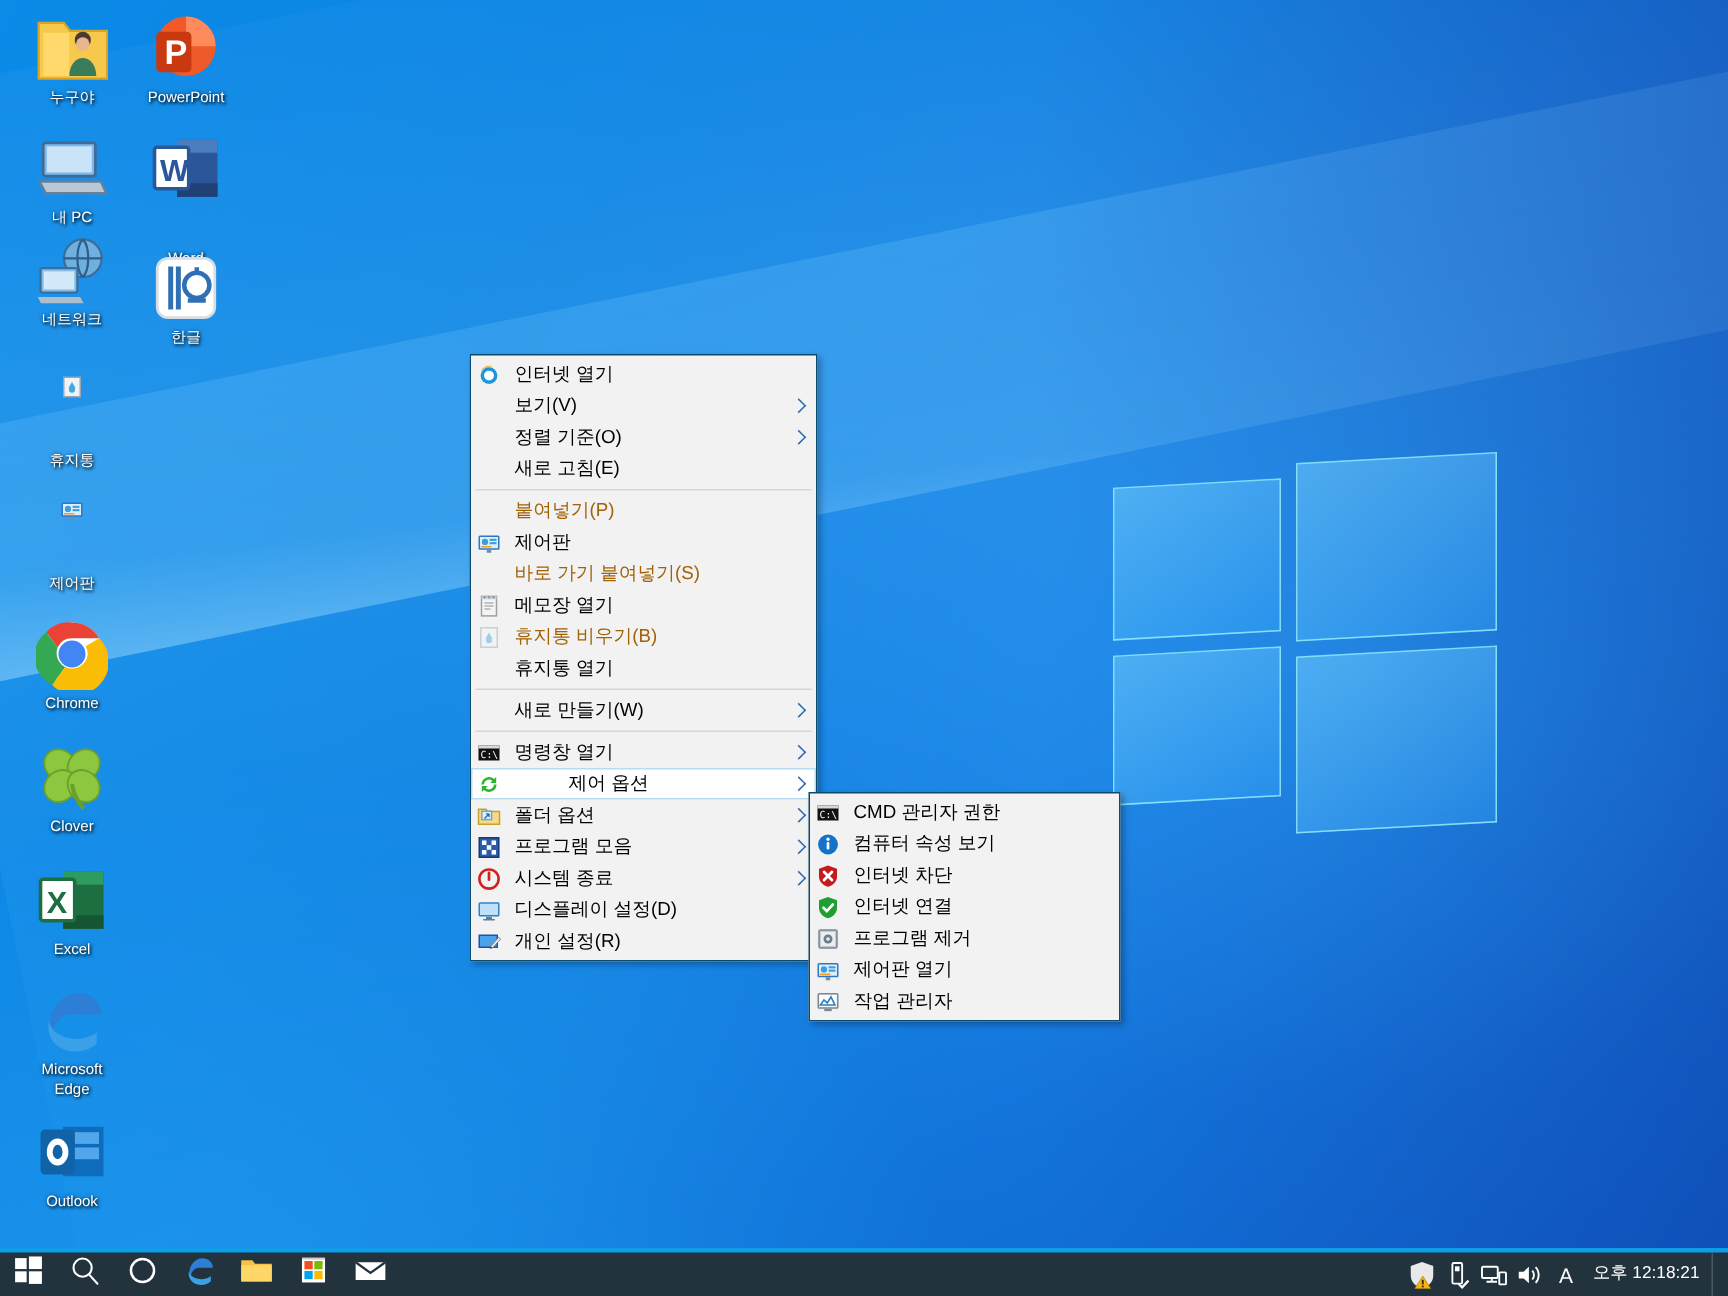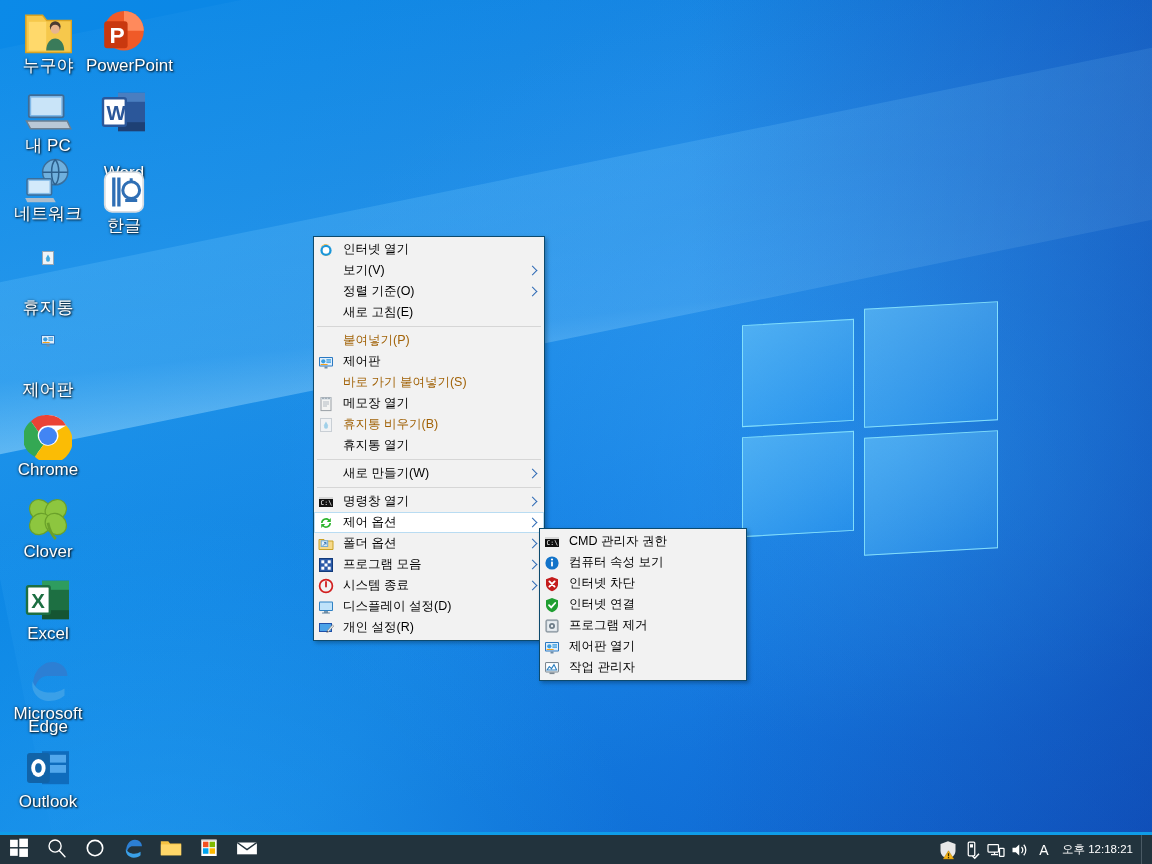--- a/index.html
+++ b/index.html
@@ -72,21 +72,21 @@
     text-align: center;
     cursor: default;
   }
   .dicon .glyph {
     width: 48px; height: 48px;
     margin: 0 auto 3px auto;
     position: relative;
   }
   .dicon .dlabel {
     color: #ffffff;
-    font-size: 17px;
+    font-size: 10px;
     line-height: 13px;
     text-shadow: 1px 1px 2px rgba(0,0,0,0.85), 0 0 3px rgba(0,0,0,0.6);
     word-break: keep-all;
   }
 
   
   .ctxmenu {
     position: absolute;
     background: #f2f2f2;
     border: 1px solid #0c4a6e;
@@ -126,20 +126,21 @@
     width: 6px; height: 6px;
     border-right: 1.6px solid #2e6ab5;
     border-top: 1.6px solid #2e6ab5;
     transform: rotate(45deg);
   }
   .mi.hl {
     background: #ffffff;
     border: 1px solid #b9dcf2;
     height: 21px;
     padding: 0 5px 0 3px;
+    gap: 36px;
   }
   .msep {
     height: 1px;
     background: #d6d6d6;
     margin: 3px 3px 3px 3px;
   }
 
   
   #taskbar {
     position: absolute;

